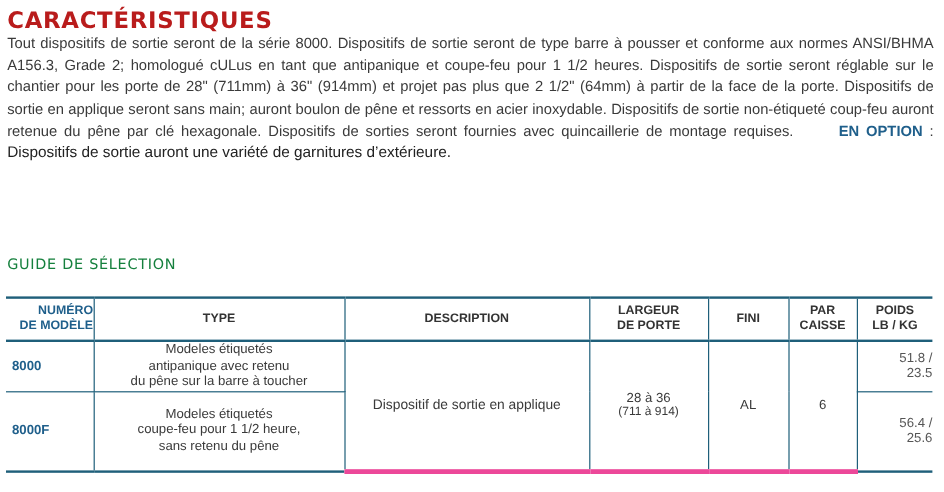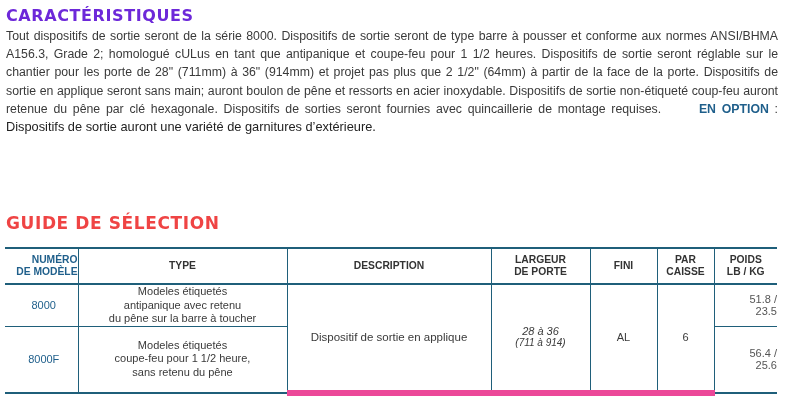--- a/index.html
+++ b/index.html
@@ -1,35 +1,35 @@
 <!DOCTYPE html>
 <html><head>
 <meta charset="utf-8">
 <style>
   html, body { margin:0; padding:0; background:#ffffff; }
   body { width:787px; height:410px; position:relative; overflow:hidden; font-family:"Liberation Sans", sans-serif; color:#3a3a3a; }
-  .h1 { position:absolute; left:6px; top:6px; font-size:16px; font-weight:bold; color:#6d28d9; letter-spacing:0.6px; font-family:"DejaVu Sans", sans-serif; }
+  .h1 { position:absolute; left:6px; top:6px; font-size:19px; font-weight:bold; color:#b91c1c; letter-spacing:0.6px; font-family:"DejaVu Sans", sans-serif; }
   .para { position:absolute; left:6px; top:27px; width:772px; font-size:12.3px; line-height:18.2px; text-align:justify; color:#3a3a3a; }
   .para .opt-label { color:#1f5f8b; font-weight:bold;padding-left:32px; }
   .para .opt-text { color:#222; font-size:12.8px; }
-  .h2 { position:absolute; left:6px; top:213px; font-size:17px; font-weight:bold; color:#ef4444; letter-spacing:0.6px; font-family:"DejaVu Sans", sans-serif; }
+  .h2 { position:absolute; left:6px; top:213px; font-size:12px; font-weight:normal; color:#15803d; letter-spacing:0.6px; font-family:"DejaVu Sans", sans-serif; }
   table.guide { position:absolute; left:5px; top:247px; width:772px; border-collapse:collapse; table-layout:fixed; font-size:11px; }
   table.guide th, table.guide td { border:1px solid #1f5f7a; padding:0; text-align:center; vertical-align:middle; }
   table.guide tr > *:first-child { border-left:none; }
   table.guide tr > *:last-child { border-right:none; }
   table.guide th { height:34px; font-weight:bold; font-size:10.3px; color:#333; font-family:"Liberation Sans", sans-serif; line-height:12px; border-top:2px solid #1f5f7a; border-bottom:2px solid #1f5f7a; }
   table.guide th.col-model { color:#1f5f8b; text-align:right; padding-left:5px; }
-  table.guide td.model { color:#1f5f8b; font-weight:normal; text-align:center; padding-left:5px; font-size:11px; }
+  table.guide td.model { color:#1f5f8b; font-weight:bold; text-align:left; padding-left:5px; font-size:11px; }
   table.guide td.type { line-height:13.5px; font-size:11px; color:#3a3a3a;margin-left:28px; }
   table.guide td.desc { font-size:11.5px; color:#3a3a3a; }
-  table.guide td.width { font-size:11px; line-height:11px; color:#3a3a3a;font-style:italic; }
+  table.guide td.width { font-size:11px; line-height:11px; color:#3a3a3a; }
   table.guide td.width .sub { font-size:10px; }
   table.guide td.weight { text-align:right; padding-left:13px; font-size:11px; color:#555; }
   table.guide tr.last td { border-bottom:2px solid #1f5f7a; }
-  table.guide td.span-bottom { border-bottom:6px solid #ec4899; }
+  table.guide td.span-bottom { border-bottom:4px solid #ec4899; }
   tr.r1 td { height:40px; }
   tr.r2 td { height:65px; }
 </style>
 </head>
 <body>
 
 <div class="h1">CARACTÉRISTIQUES</div>
 
 <div class="para">
   <span>Tout dispositifs de sortie seront de la série 8000. Dispositifs de sortie seront de type barre à pousser et conforme aux normes ANSI/BHMA A156.3, Grade 2; homologué cULus en tant que antipanique et coupe-feu pour 1 1/2 heures. Dispositifs de sortie seront réglable sur le chantier pour les porte de 28" (711mm) à 36" (914mm) et projet pas plus que 2 1/2" (64mm) à partir de la face de la porte. Dispositifs de sortie en applique seront sans main; auront boulon de pêne et ressorts en acier inoxydable. Dispositifs de sortie non-étiqueté coup-feu auront retenue du pêne par clé hexagonale. Dispositifs de sorties seront fournies avec quincaillerie de montage requises. </span><span class="opt-label">EN OPTION</span><span> : </span><span class="opt-text">Dispositifs de sortie auront une variété de garnitures d’extérieure.</span>

